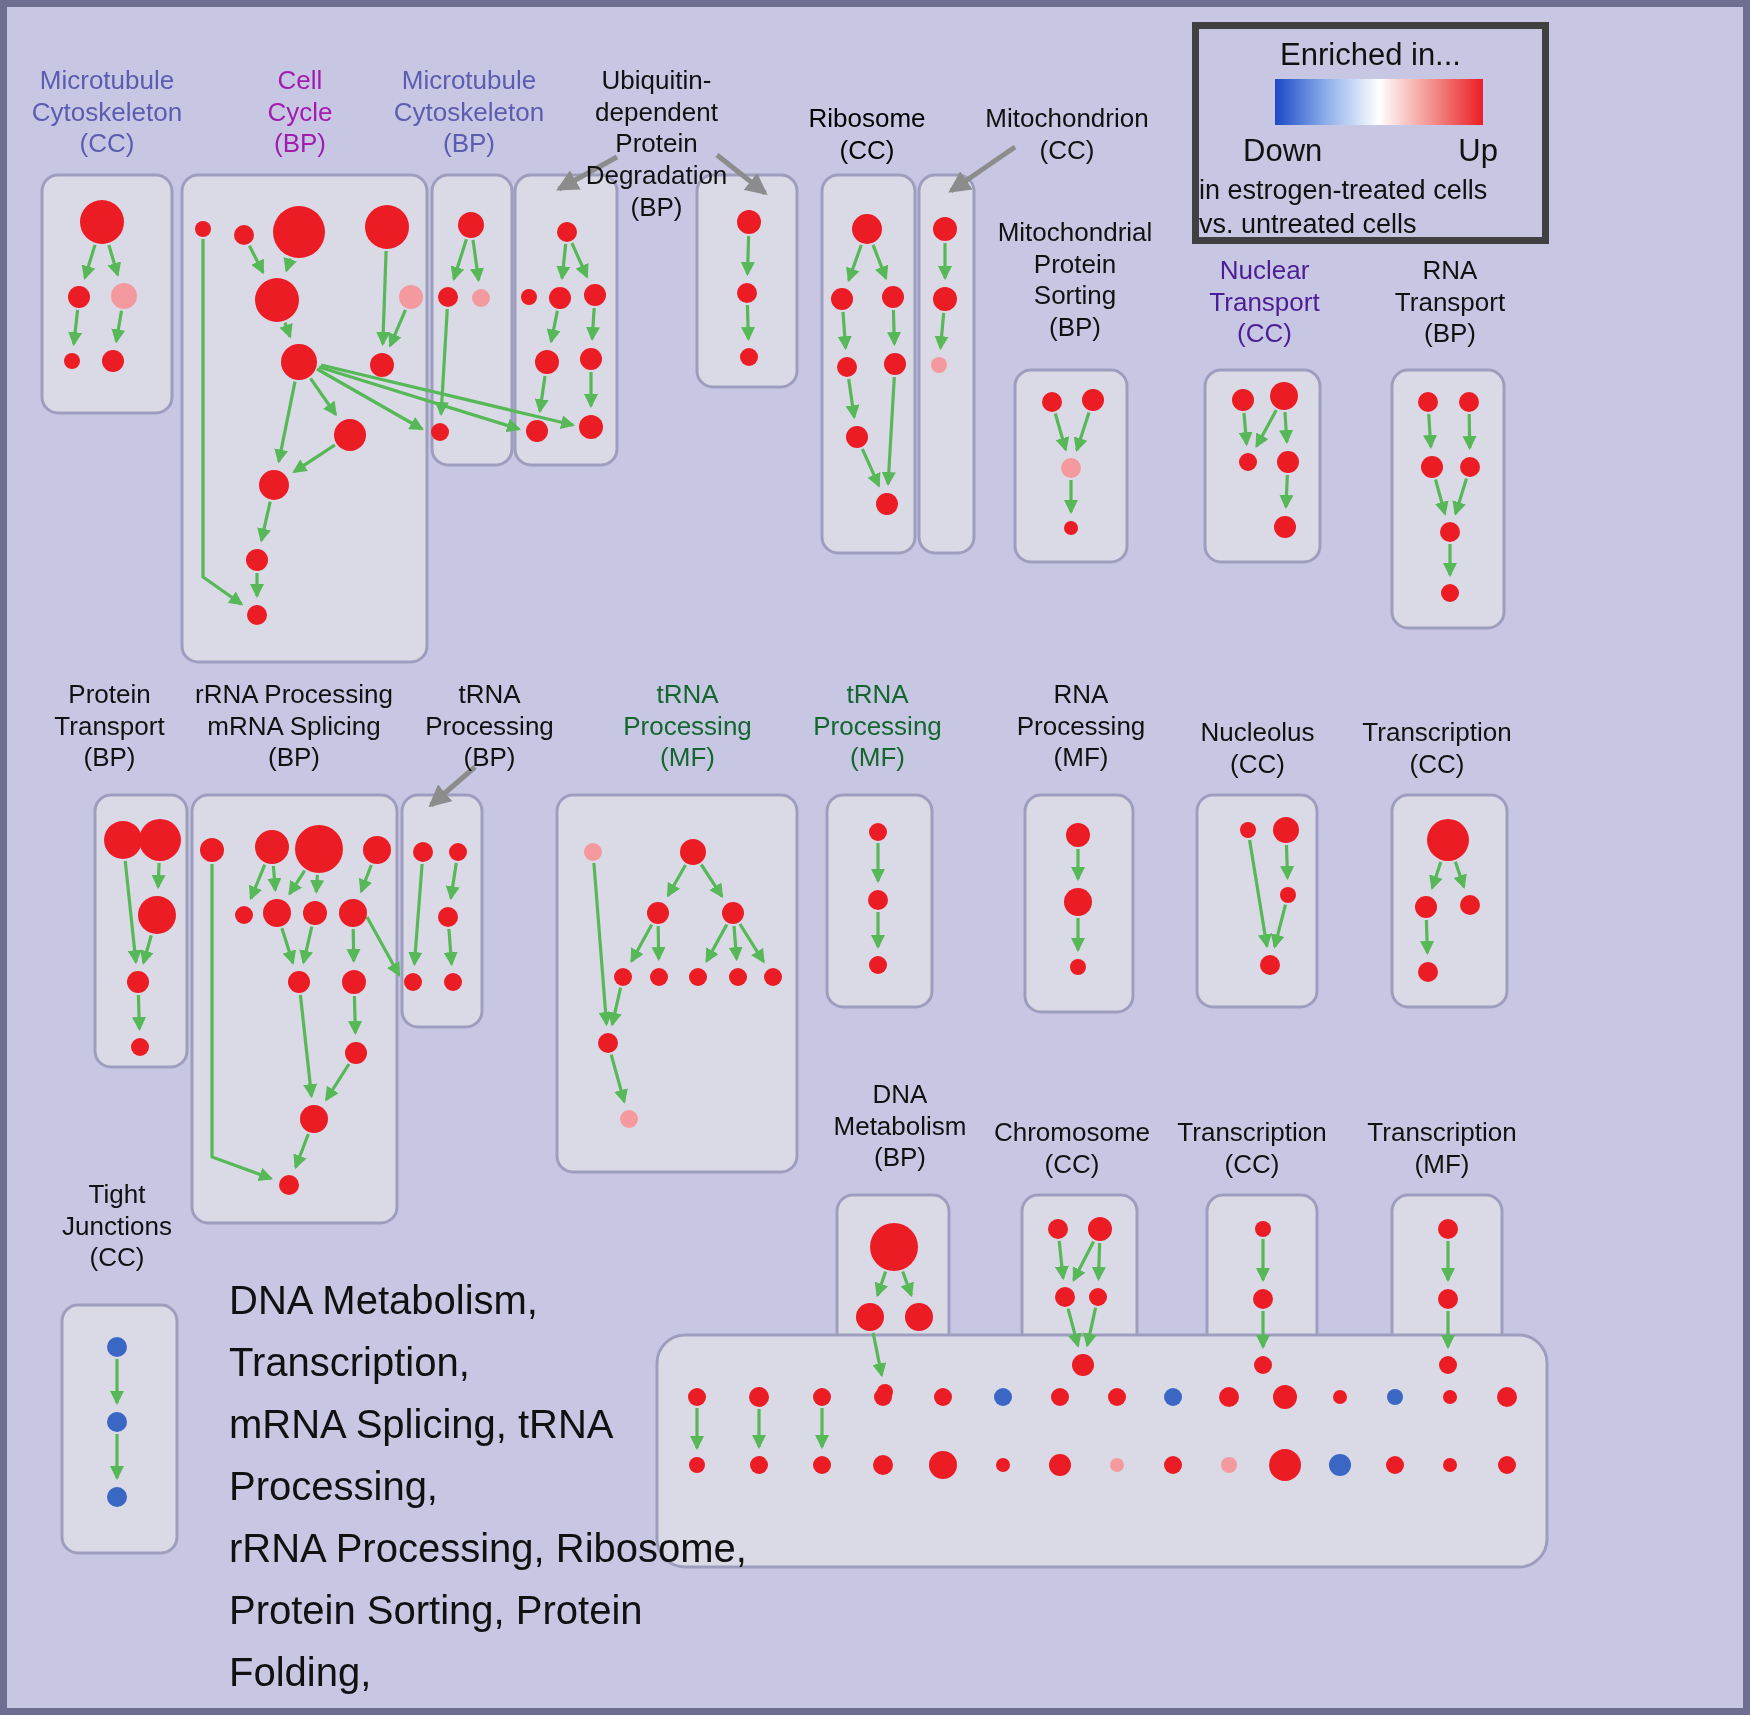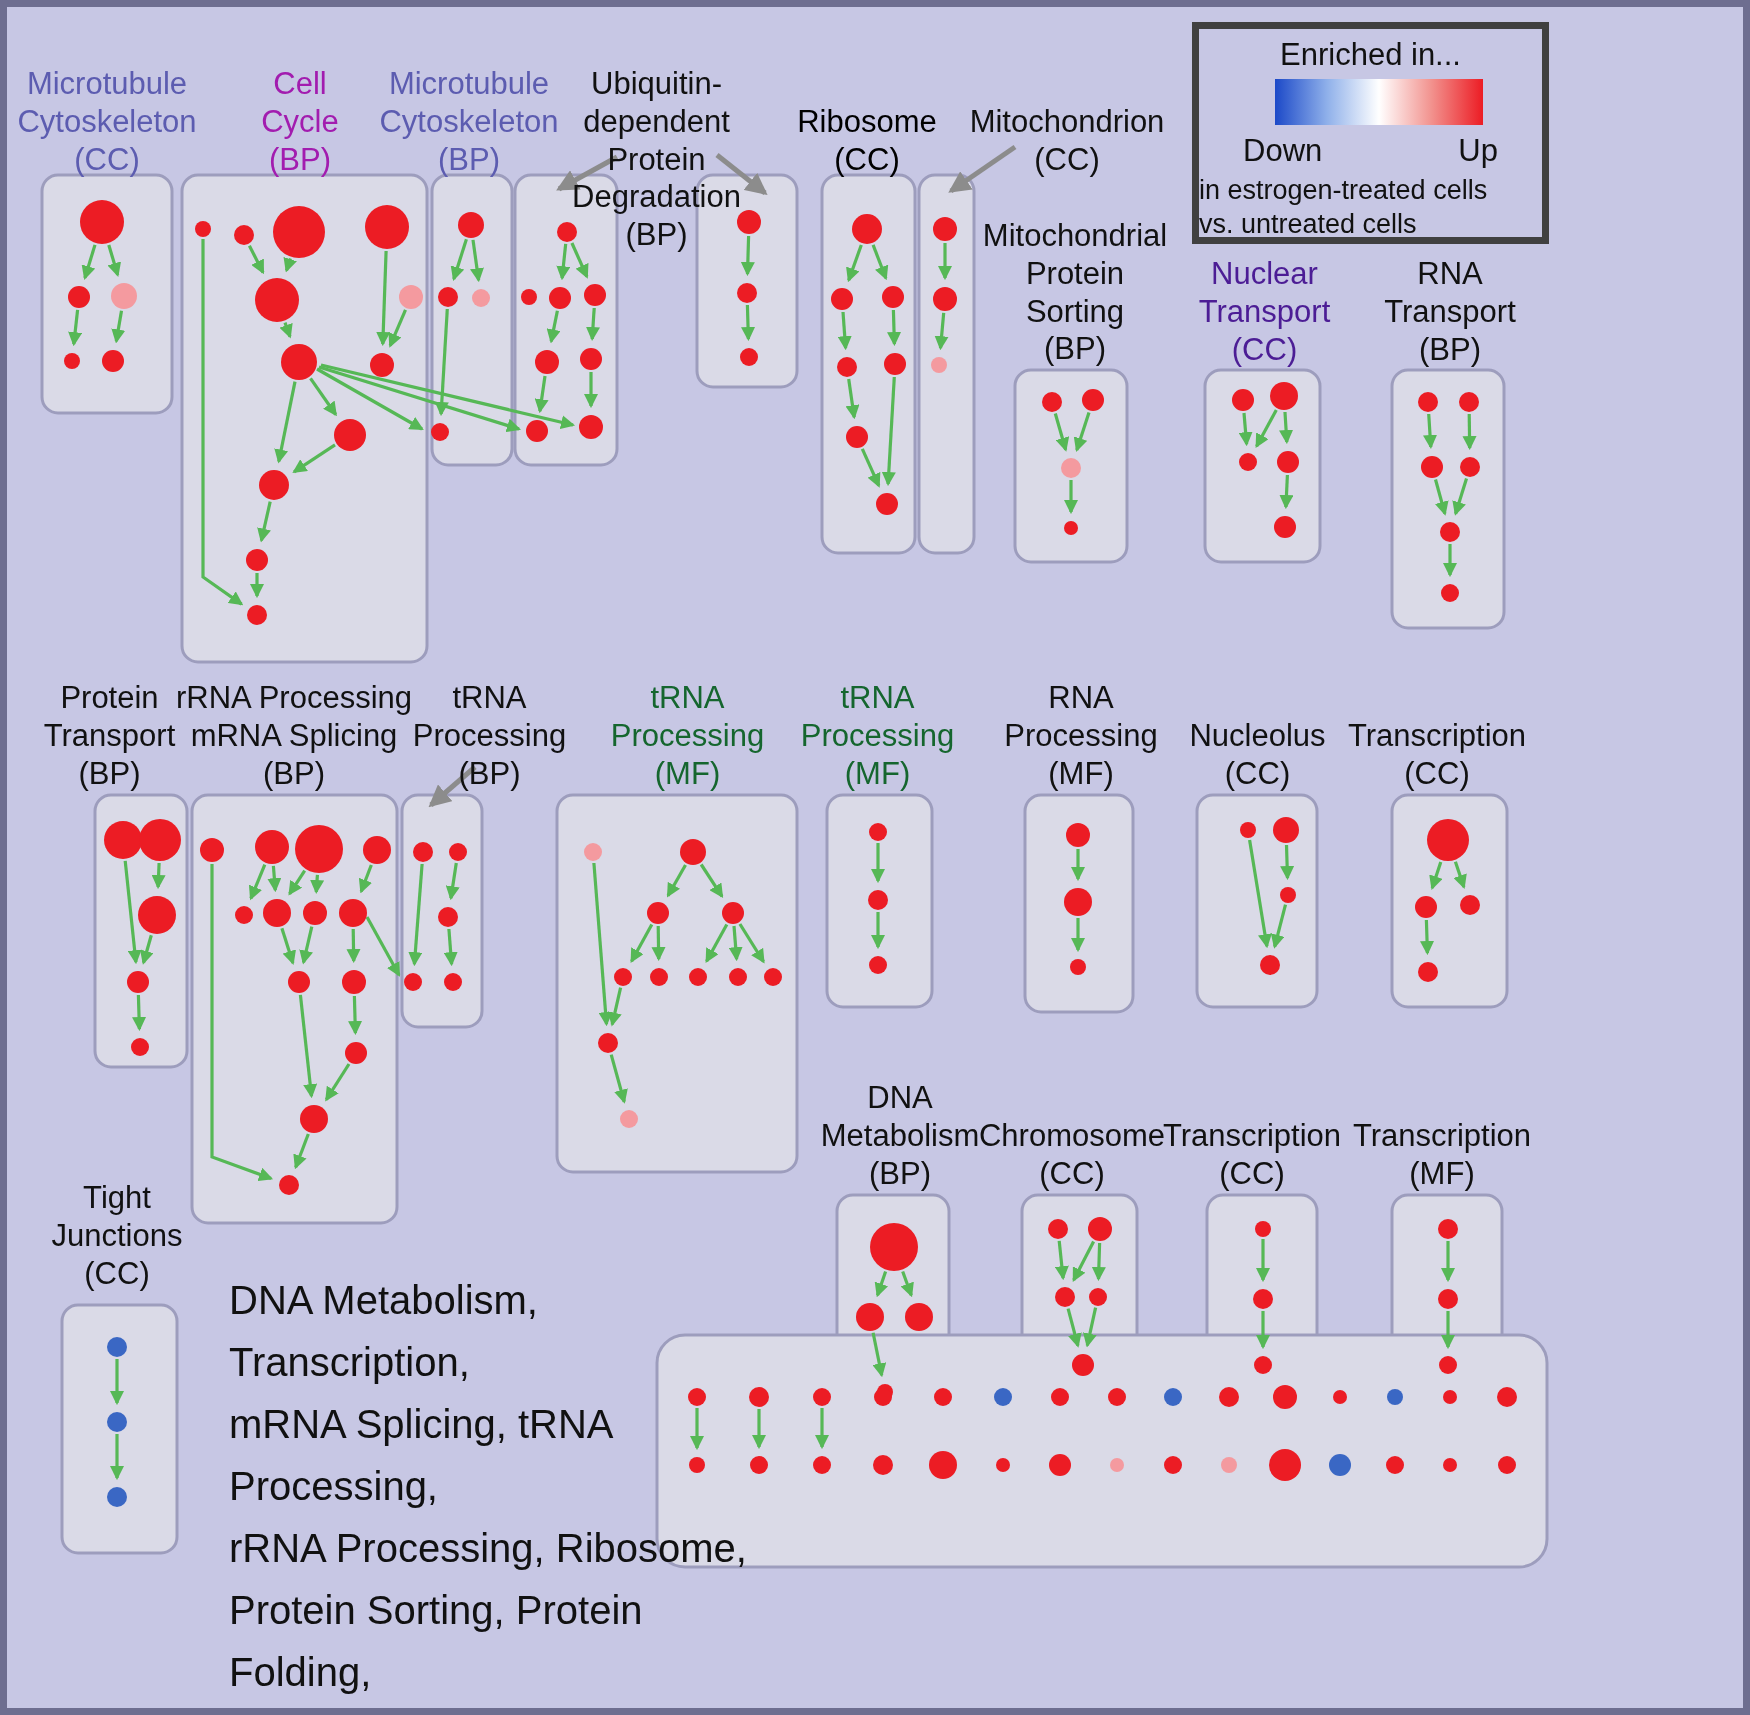--- a/index.html
+++ b/index.html
@@ -3,21 +3,21 @@
 <meta charset="utf-8">
 <style>
   html,body{margin:0;padding:0;background:#9a9ab8;}
   #canvas{
     position:relative;width:1750px;height:1715px;box-sizing:border-box;
     background:#c7c7e4;border:7px solid #6e6e90;overflow:hidden;
     font-family:"Liberation Sans",sans-serif;
   }
   #net-svg{position:absolute;left:0;top:0;}
   .clabel{
-    position:absolute;text-align:center;font-size:31px;line-height:1.22;
+    position:absolute;text-align:center;font-size:26px;line-height:1.22;
     white-space:pre-line;color:#111;font-family:"Liberation Sans",sans-serif;
   }
   #note{
     position:absolute;left:222px;top:1262px;width:530px;
     font-size:40px;line-height:1.55;white-space:pre-line;color:#111;
   }
   #legend{
     position:absolute;left:1185px;top:15px;width:357px;height:222px;
     border:7px solid #404040;box-sizing:border-box;
   }

